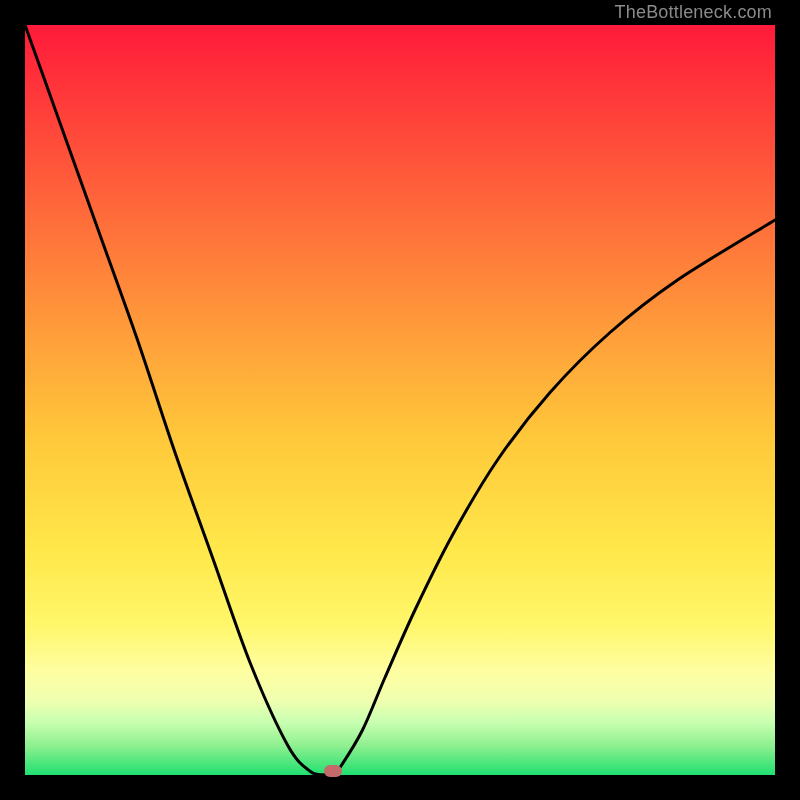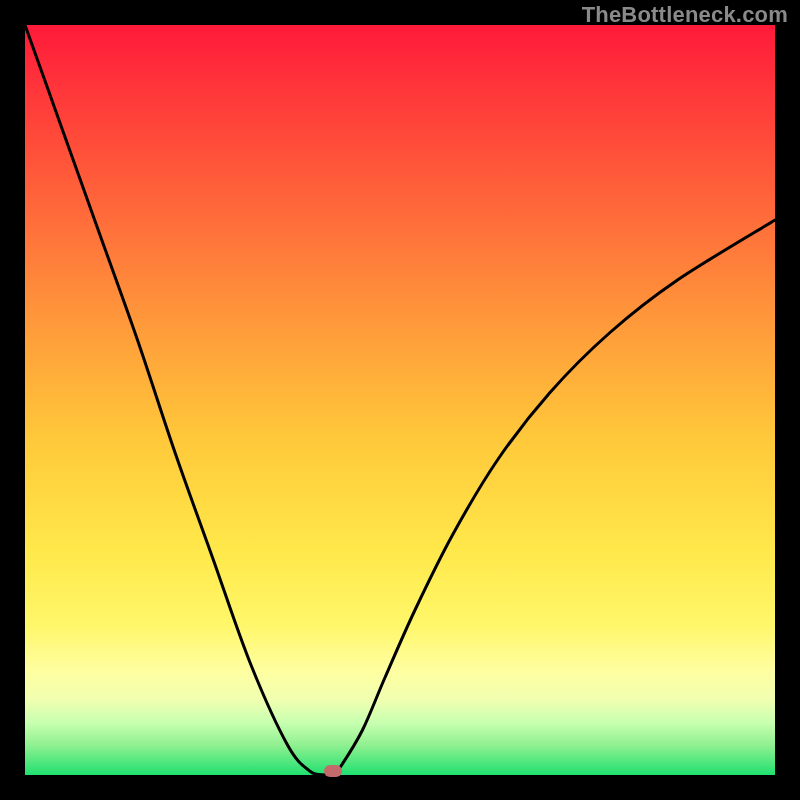--- a/index.html
+++ b/index.html
@@ -37,24 +37,24 @@
       #fffea0 86%,
       #f0ffb0 90%,
       #c8ffb0 93%,
       #90f090 96%,
       #20e070 100%
     );
   }
   .watermark {
     position: absolute;
     top: 2px;
-    right: 12px;
+    right: 28px;
     color: #8a8a8a;
-    font-size: 22px;
-    font-weight: 700;
+    font-size: 18px;
+    font-weight: 400;
     letter-spacing: 0.2px;
   }
   svg.curve {
     position: absolute;
     top: 0;
     left: 0;
     width: 750px;
     height: 750px;
     overflow: visible;
   }

